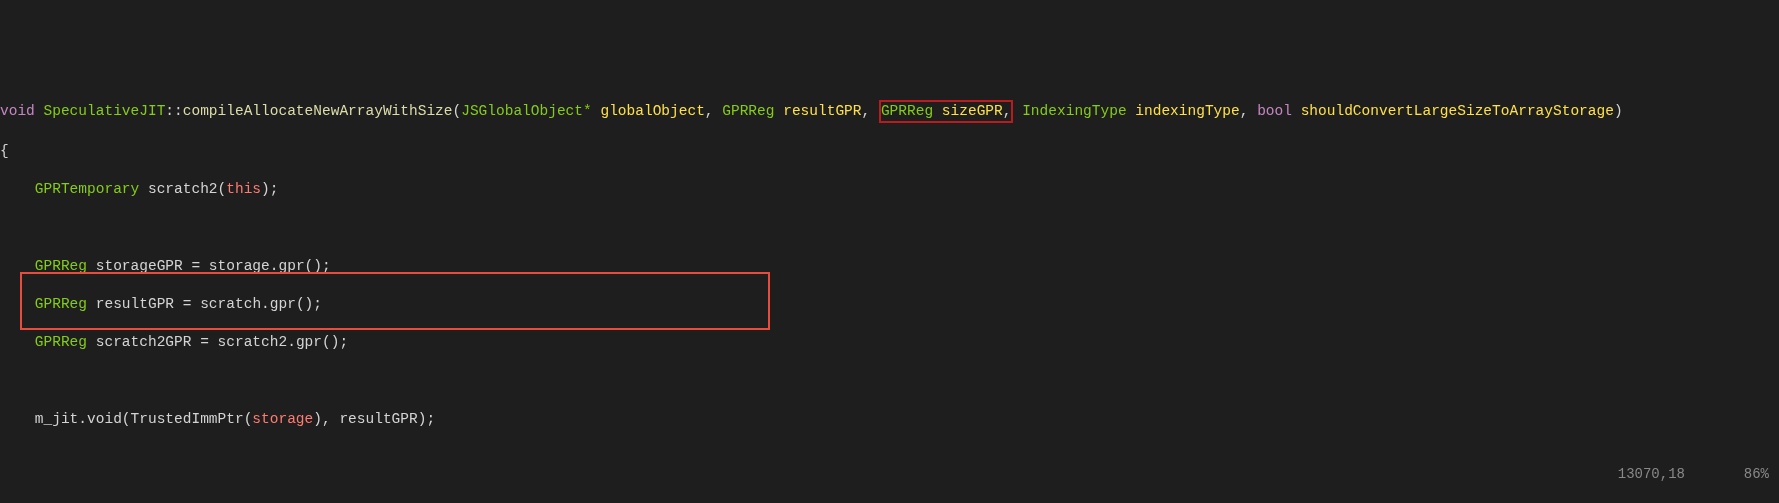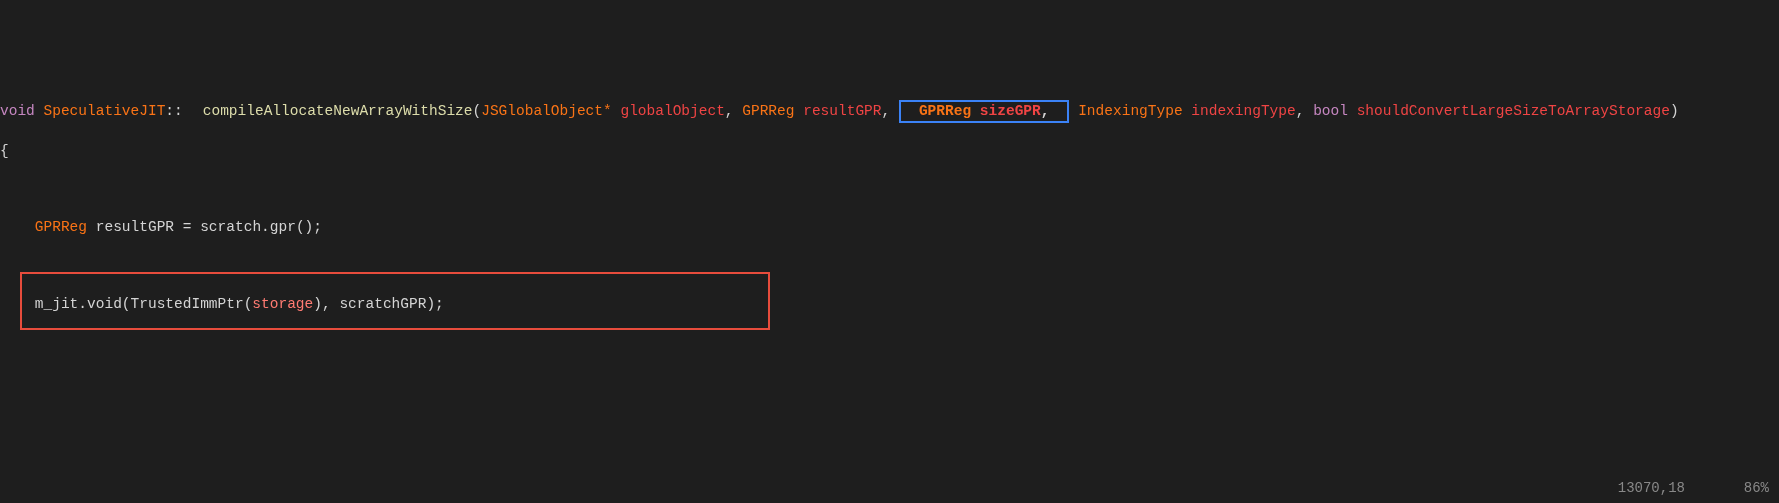--- a/index.html
+++ b/index.html
@@ -10,47 +10,50 @@
     font-size: 14.5px;
     line-height: 1.32;
     white-space: pre;
     overflow: hidden;
     width: 1779px;
     height: 503px;
     position: relative;
   }
   .code { padding: 4px 0 0 0; }
   .kw-type { color: #c586c0; margin-top: 47px; }
-  .class-name { color: #f97316; }
-  .func { color: #dcdcaa; margin-left: 20px; }
-  .param { color: #ef4444; }
+  .class-name { color: #84cc16; }
+  .func { color: #dcdcaa; }
+  .param { color: #fde047; }
   .this { color: #ff7b72; }
-  .hl-red { border: 2px solid #3b82f6; display: inline-block; padding: 0 18px; font-weight: bold; }
+  .hl-red { border: 2px solid #b91c1c; display: inline-block; padding: 0 0; }
   .hl-red-block { border: 2px solid #e74c3c; display: block; position: absolute; pointer-events: none; }
   .statusbar {
     position: absolute;
-    bottom: 6px;
+    bottom: 20px;
     right: 10px;
     color: #888;
     font-size: 14px;
   }
   .line { display: block; }
 </style>
 </head>
 <body>
 
 
 
 <div class="code">
 <span class="line"><span class="kw-type">void</span> <span class="class-name">SpeculativeJIT</span>::<span class="func">compileAllocateNewArrayWithSize</span>(<span class="class-name">JSGlobalObject*</span> <span class="param">globalObject</span>, <span class="class-name">GPRReg</span> <span class="param">resultGPR</span>, <span class="hl-red"><span class="class-name">GPRReg</span> <span class="param">sizeGPR</span>,</span> <span class="class-name">IndexingType</span> <span class="param">indexingType</span>, <span class="kw-type">bool</span> <span class="param">shouldConvertLargeSizeToArrayStorage</span>)</span>
 <span class="line"><span>{</span></span>
+<span class="line">    <span class="class-name">GPRTemporary</span> <span>scratch2</span>(<span class="this">this</span>);</span>
 <span class="line"> </span>
+<span class="line">    <span class="class-name">GPRReg</span> <span>storageGPR</span><span> = </span><span>storage</span><span>.gpr();</span></span>
 <span class="line">    <span class="class-name">GPRReg</span> <span>resultGPR</span><span> = </span><span>scratch</span><span>.gpr();</span></span>
+<span class="line">    <span class="class-name">GPRReg</span> <span>scratch2GPR</span><span> = </span><span>scratch2</span><span>.gpr();</span></span>
 <span class="line"> </span>
-<span class="line">    <span>m_jit.void(TrustedImmPtr(</span><span class="this">storage</span><span>), scratchGPR);</span></span>
+<span class="line">    <span>m_jit.void(TrustedImmPtr(</span><span class="this">storage</span><span>), resultGPR);</span></span>
 
 
 
 
 
 
 
 
 
 

